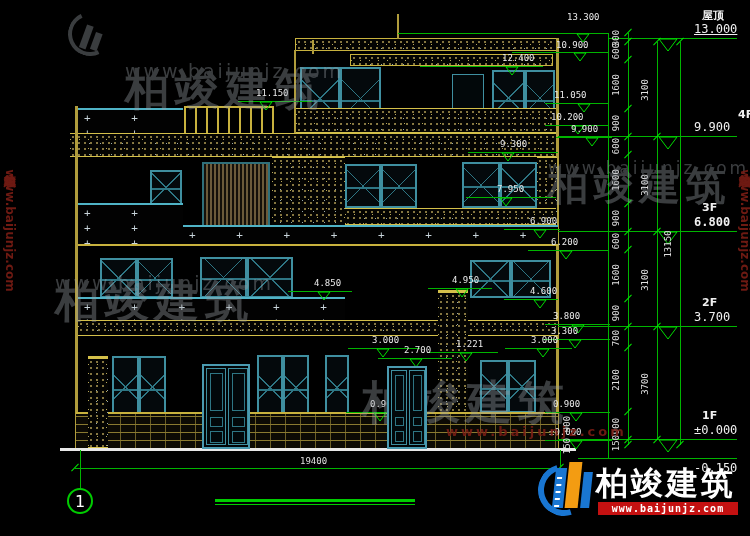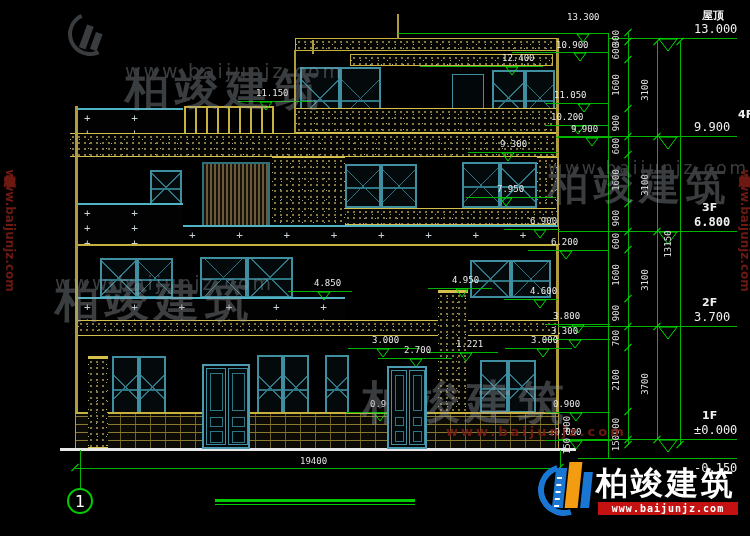--- a/index.html
+++ b/index.html
@@ -276,21 +276,21 @@
       <div class="lvl" style="left: 545px; top: 440px; width: 67px;"></div>
       <svg width="14" height="10" style="position: absolute; left: 569px; top: 440px;">
         <path d="M1 1 L13 1 L7 9 Z" fill="none" stroke="#00dd00"></path>
       </svg>
       <span class="lvltxt" style="left: 549px; top: 427px;">±0.000</span>
       <div class="lvl" style="left: 608px; top: 38px; width: 129px;"></div>
       <svg width="20" height="14" style="position: absolute; left: 658px; top: 38px;">
         <path d="M1 1 L19 1 L10 13 Z" fill="none" stroke="#00dd00"></path>
       </svg>
       <span class="flrname" style="left: 702px; top: 8px;">屋顶</span>
-      <span class="flrelev" style="left: 694px; top: 22px;">13.000</span>
+      <span class="flrelev" style="left: 694px; top: 22px; text-decoration: underline;">13.000</span>
       <div class="lvl" style="left: 558px; top: 136px; width: 179px;"></div>
       <svg width="20" height="14" style="position: absolute; left: 658px; top: 136px;">
         <path d="M1 1 L19 1 L10 13 Z" fill="none" stroke="#00dd00"></path>
       </svg>
       <span class="flrname" style="left: 702px; top: 108px; margin-left: 36px;">4F</span>
       <span class="flrelev" style="left: 694px; top: 120px;">9.900</span>
       <div class="lvl" style="left: 558px; top: 231px; width: 179px;"></div>
       <svg width="20" height="14" style="position: absolute; left: 658px; top: 231px;">
         <path d="M1 1 L19 1 L10 13 Z" fill="none" stroke="#00dd00"></path>
       </svg>

